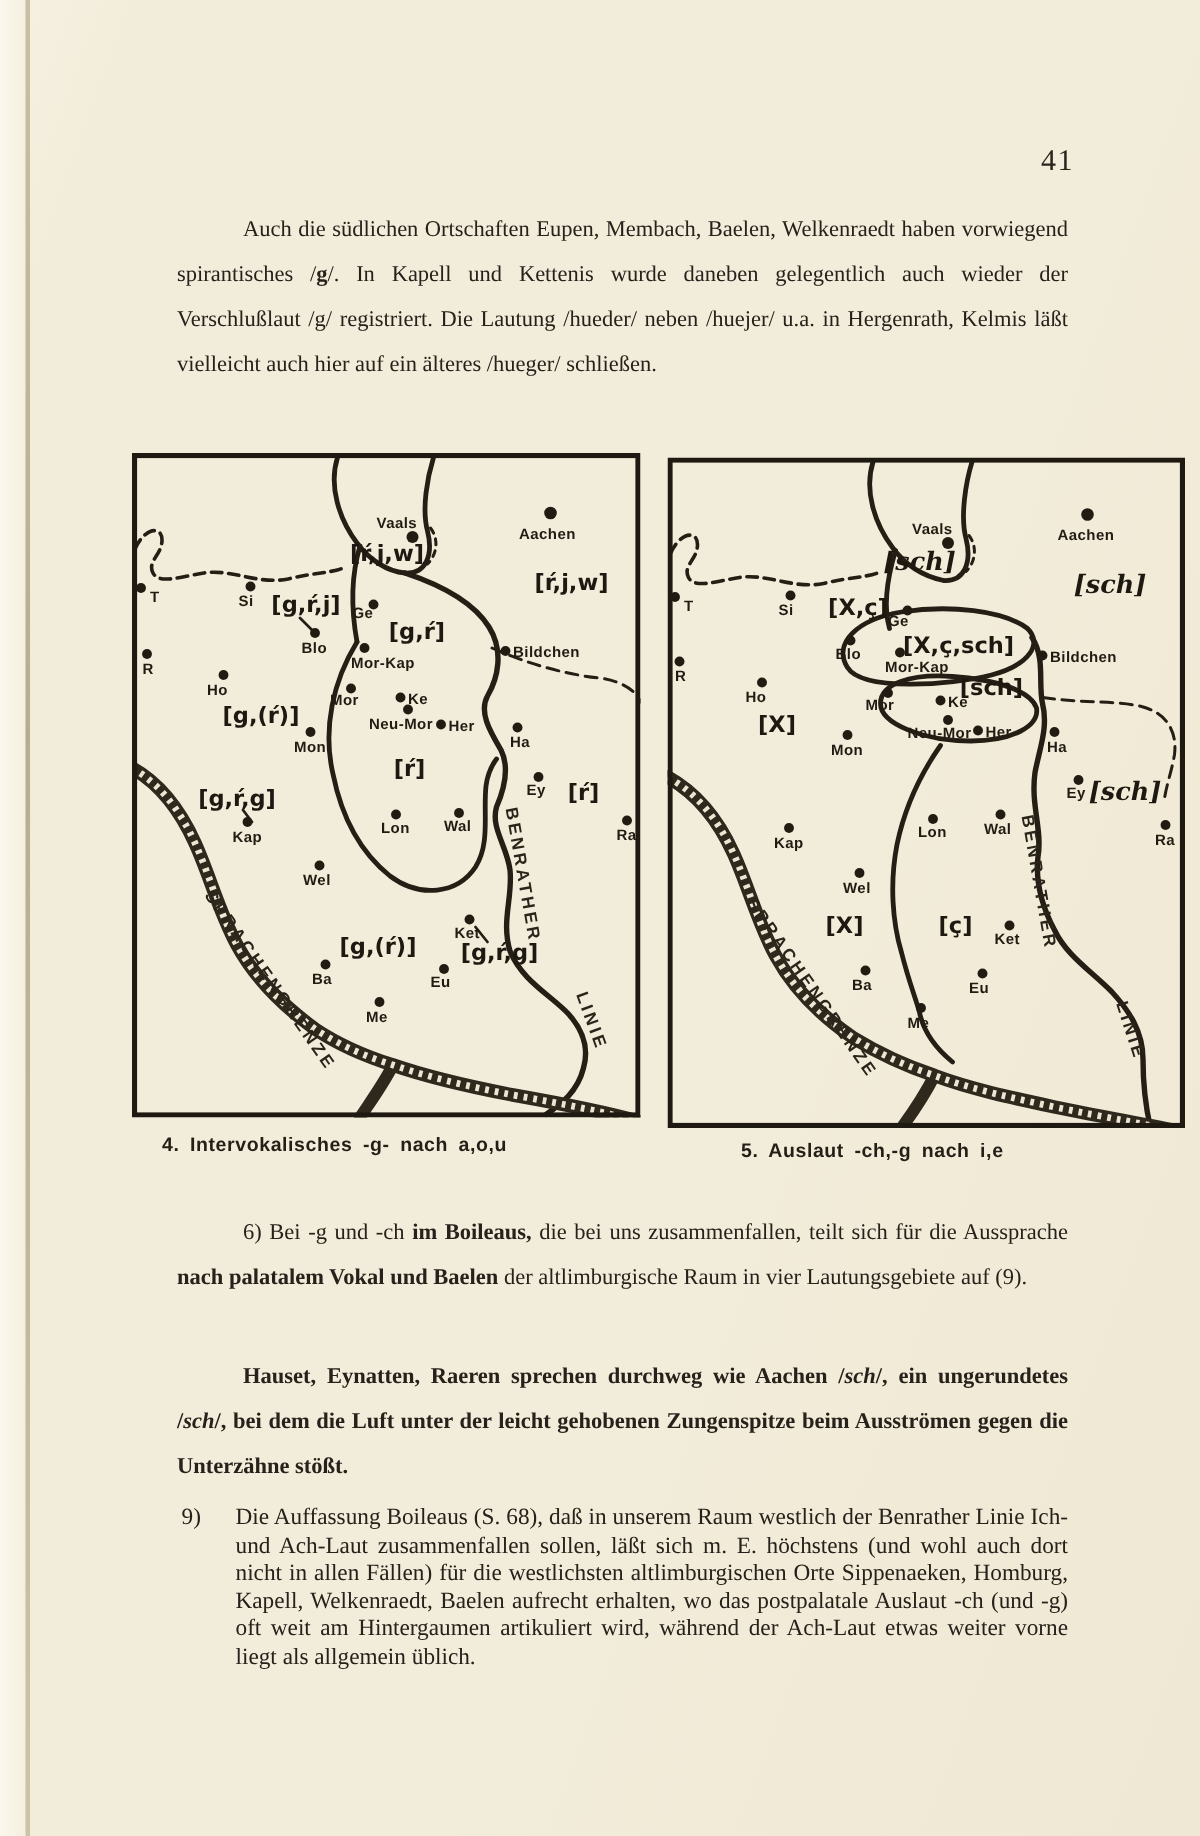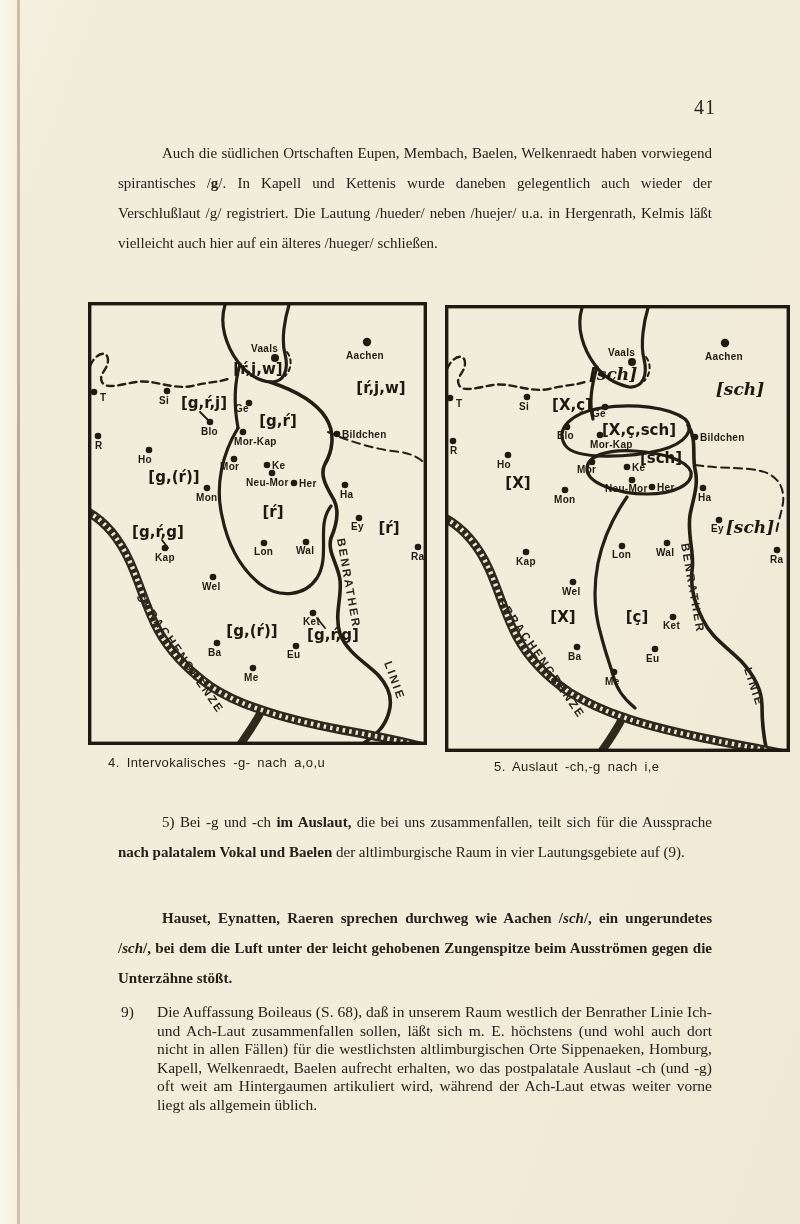--- a/index.html
+++ b/index.html
@@ -44,21 +44,21 @@
   #footnote .fn-marker{
     position:absolute;left:1px;top:0;
   }
   .map{position:absolute;}
   #map4{left:88px;top:302px;width:339px;height:443px;}
   #map5{left:445px;top:305px;width:345px;height:447px;}
   .map svg{display:block;width:100%;height:100%;}
   .map-caption{
     position:absolute;
     font-family:"Liberation Sans", sans-serif;
-    font-weight:normal;font-size:13px;letter-spacing:.4px;word-spacing:3px;
+    font-weight:bold;font-size:13px;letter-spacing:.4px;word-spacing:3px;
     color:#241f16;
   }
   #map4-caption{left:108px;top:755px;}
   #map5-caption{left:494px;top:759px;text-align:center;}
   
   .dot{fill:#211b12;}
   .place{
     font-family:"Liberation Sans", sans-serif;
     font-weight:bold;fill:#211b12;font-size:10px;letter-spacing:.3px;
   }
@@ -262,21 +262,21 @@
         <text x="118" y="317" class="phon" font-size="16px">[X]</text>
         <text x="192" y="317" class="phon" font-size="16px">[ç]</text>
         <text x="305" y="228" class="script" font-size="18px">[sch]</text>
         <text x="52" y="297" class="feature" transform="rotate(55 52 297)">SPRACHENGRENZE</text>
         <text x="236" y="239" class="feature" transform="rotate(80 236 239)">BENRATHER</text>
         <text x="299" y="364" class="feature" transform="rotate(72 299 364)">LINIE</text>
       </svg>
   </div>
   <div class="map-caption" id="map5-caption">5. Auslaut -ch,-g nach i,e</div>
 
-  <p class="para" id="p2"><span class="indent"></span><span><span>5) Bei -g und -ch </span><span class="b">im Auslaut,</span><span> die bei uns zusammenfallen, teilt sich für die Aussprache </span><span class="b">nach palatalem Vokal und Baelen</span><span> der altlimburgische Raum in vier Lautungsgebiete auf (9).</span></span></p>
+  <p class="para" id="p2"><span class="indent"></span><span><span>6) Bei -g und -ch </span><span class="b">im Boileaus,</span><span> die bei uns zusammenfallen, teilt sich für die Aussprache </span><span class="b">nach palatalem Vokal und Baelen</span><span> der altlimburgische Raum in vier Lautungsgebiete auf (9).</span></span></p>
 
   <p class="para" id="p3"><span class="indent"></span><span><span>Hauset, Eynatten, Raeren sprechen durchweg wie Aachen /</span><span class="i">sch</span><span>/, ein ungerundetes /</span><span class="i">sch</span><span>/, bei dem die Luft unter der leicht gehobenen Zungenspitze beim Ausströmen gegen die Unterzähne stößt.</span></span></p>
 
   <div id="footnote">
     <span class="fn-marker">9)</span>
     <span>Die Auffassung Boileaus (S. 68), daß in unserem Raum westlich der Benrather Linie Ich- und Ach-Laut zusammenfallen sollen, läßt sich m. E. höchstens (und wohl auch dort nicht in allen Fällen) für die westlichsten altlimburgischen Orte Sippenaeken, Homburg, Kapell, Welkenraedt, Baelen aufrecht erhalten, wo das postpalatale Auslaut -ch (und -g) oft weit am Hintergaumen artikuliert wird, während der Ach-Laut etwas weiter vorne liegt als allgemein üblich.</span>
   </div>
 </div>
 
 </body></html>

